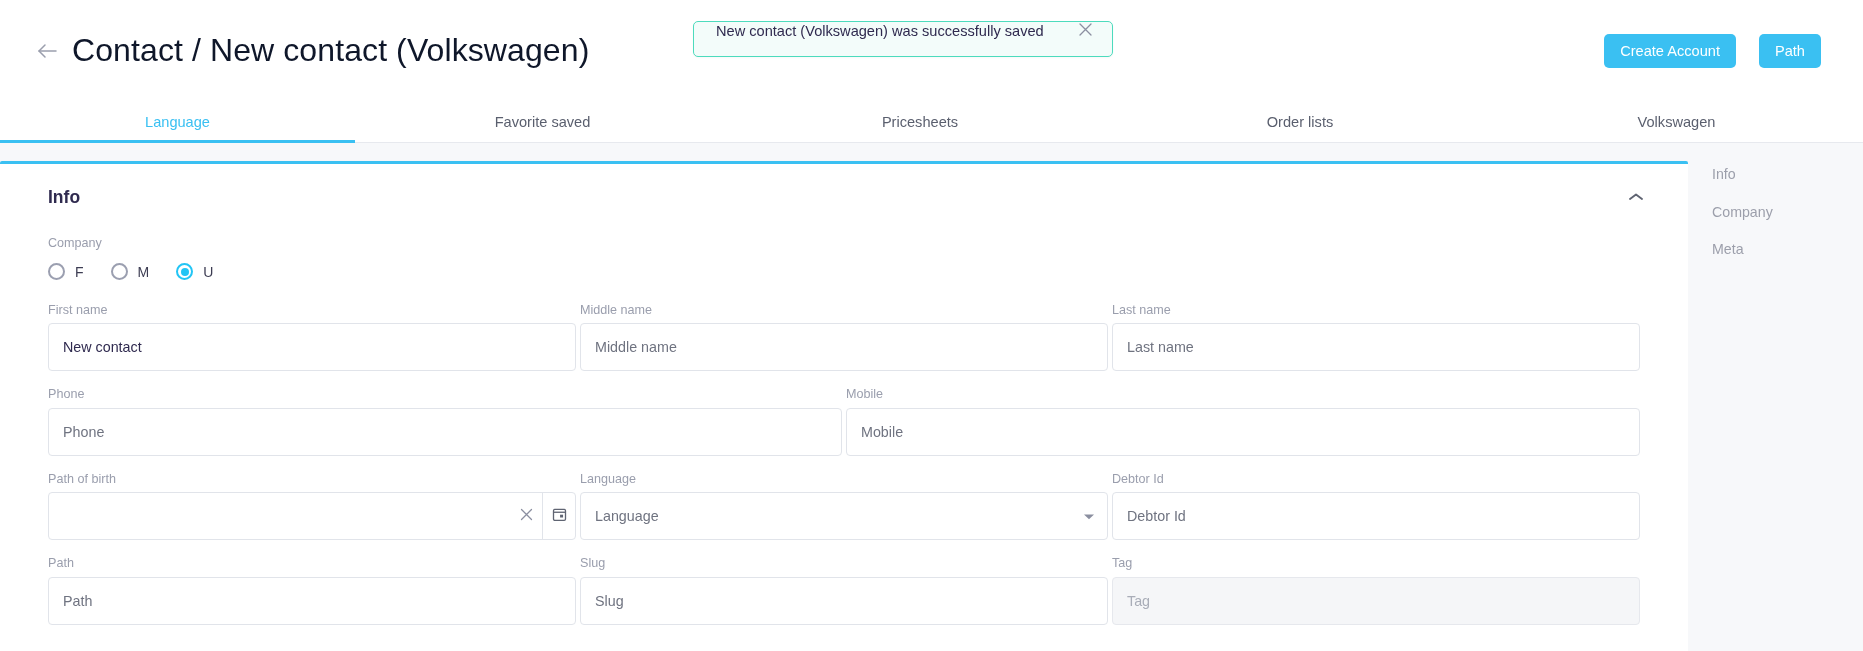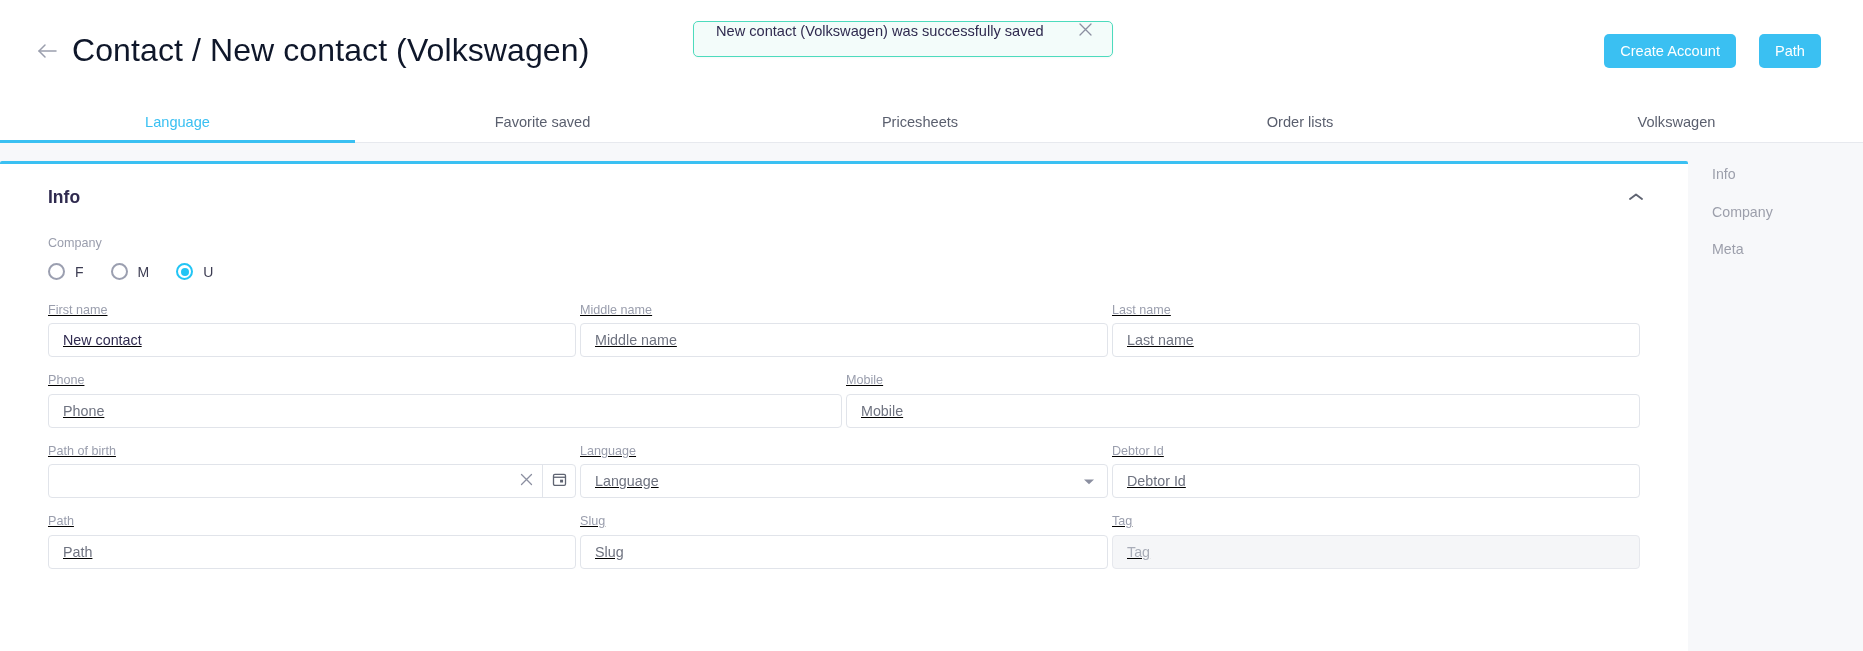--- a/index.html
+++ b/index.html
@@ -235,29 +235,28 @@
     font-size: 14px;
     color: #3c3c52;
     margin: 0 22px 0 10px;
   }
 
   
   .row {
     display: flex;
     gap: 4px;
     margin-top: 17px;
-    text-decoration: underline;
   }
   .col { flex: 1 1 0; min-width: 0; }
 
   .input-wrap {
     position: relative;
     display: flex;
     align-items: center;
-    height: 34px;
+    height: 48px;
     border: 1px solid #e1e4ea;
     border-radius: 4px;
     background: #ffffff;
   }
   .input-wrap.disabled { background: #f5f6f8; border-color: #e6e8ed; }
 
   .input-txt {
     flex: 1 1 auto;
     border: none;
     outline: none;

